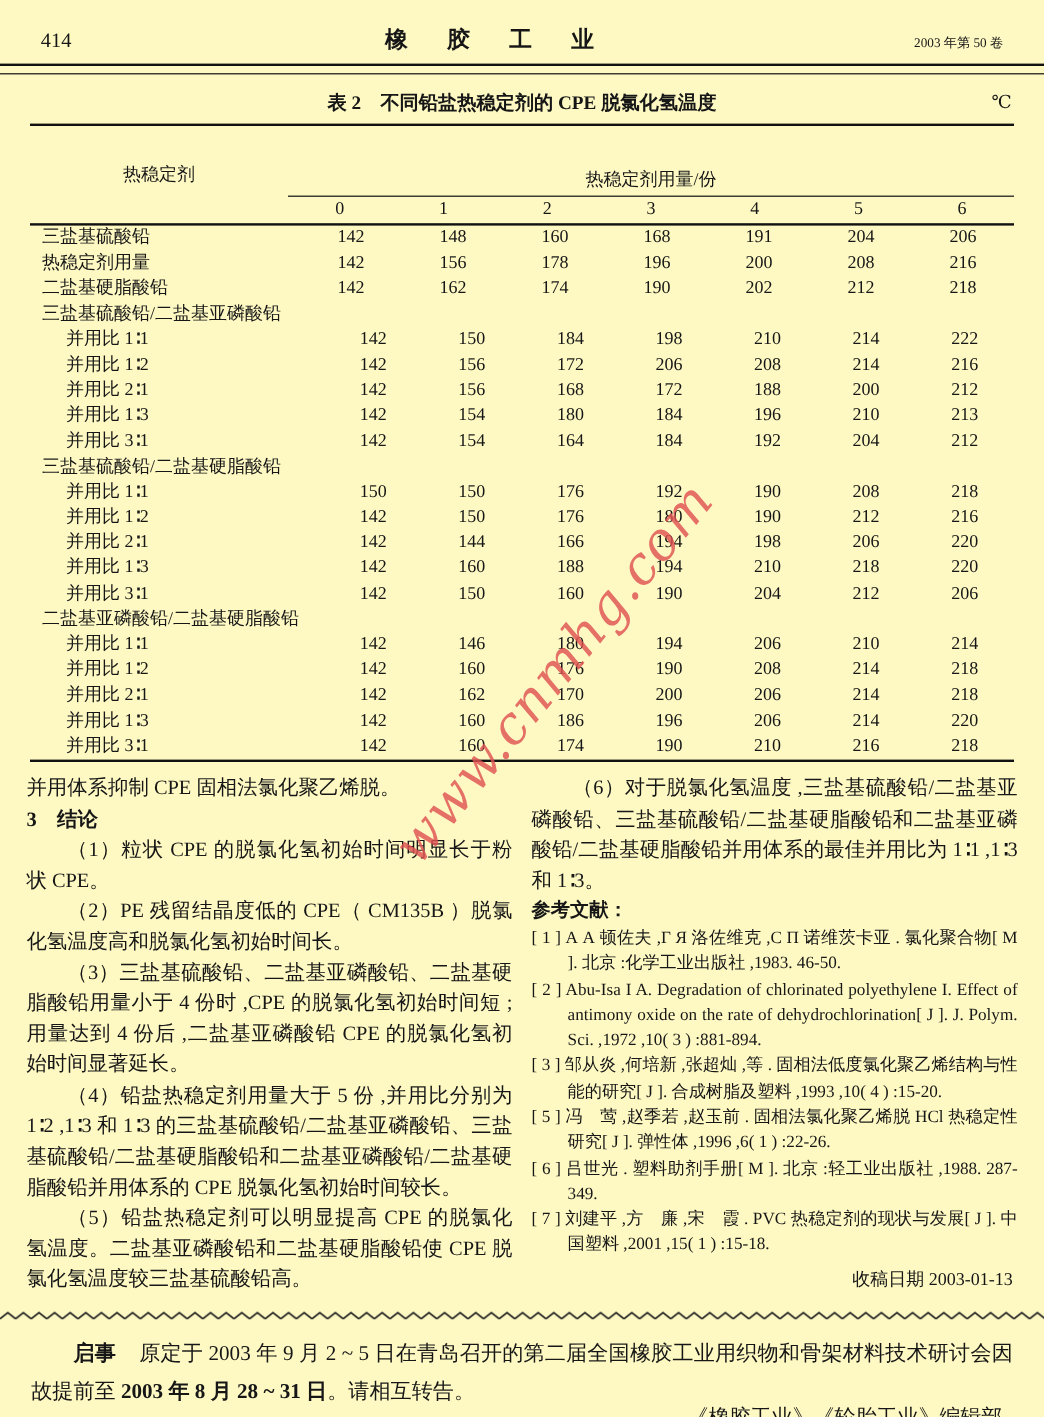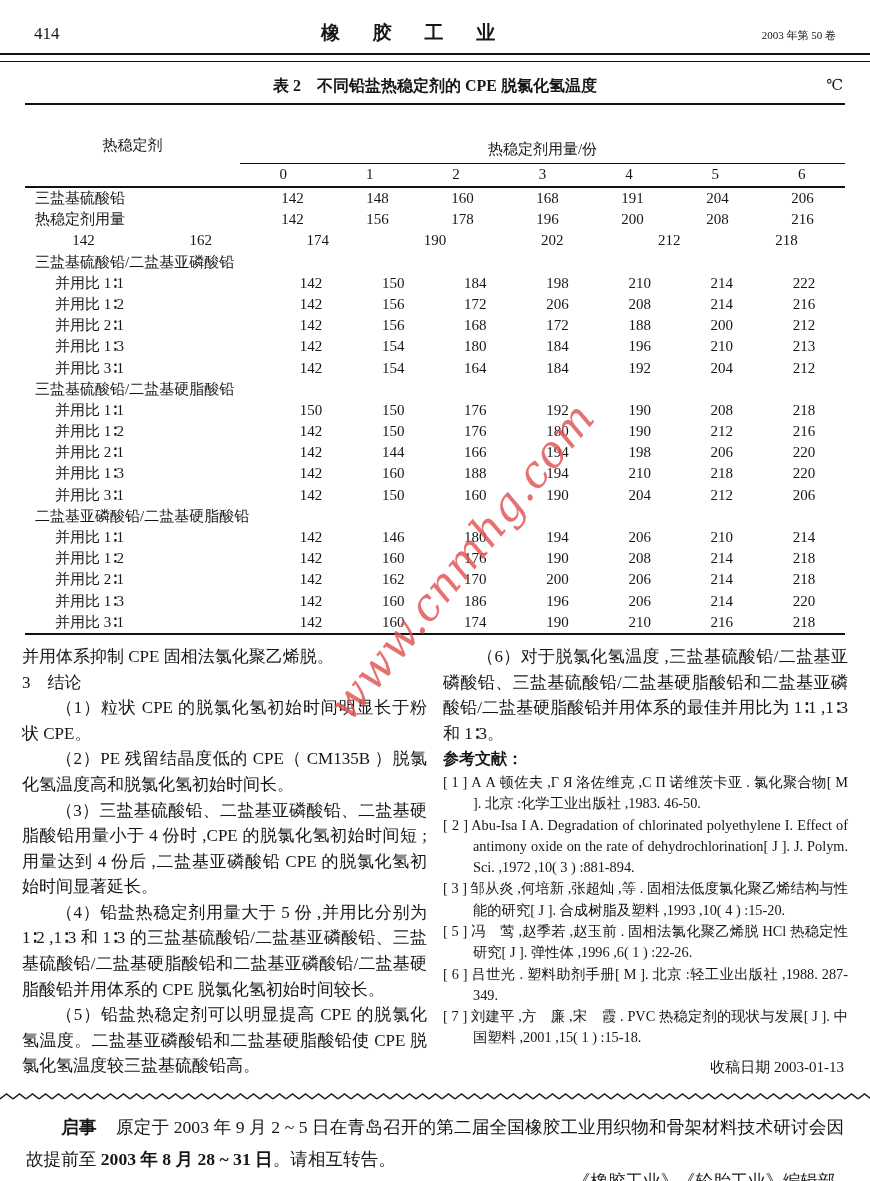--- a/index.html
+++ b/index.html
@@ -1,18 +1,18 @@
 <!DOCTYPE html>
 <html><head>
 <meta charset="utf-8">
 <style>
   html,body { margin:0; padding:0; background:#e8e8e6; }
   .page {
     position:relative; width:870px; height:1181px; margin:0 auto;
-    background:#ffffff; color:#161616; overflow:hidden;
+    background:#fef9c3; color:#161616; overflow:hidden;
     font-family:"Liberation Serif","DejaVu Serif",serif;
   }
   
   .runhead { display:flex; align-items:baseline; padding:20px 34px 0 34px; }
   .runhead .pageno { width:120px; font-size:17px; }
   .runhead .journal { flex:1; text-align:center; font-size:19px; font-weight:bold; letter-spacing:14px; }
   .runhead .issue { width:160px; text-align:right; font-size:11px; }
   .headrule { margin:7px 0 0 0; height:6px; border-top:2.5px solid #111; border-bottom:1.5px solid #111; }
 
   
@@ -30,21 +30,21 @@
   .t-label { width:215px; padding-left:10px; white-space:nowrap; }
   .t-label.ind { padding-left:30px; }
   .t-cells { flex:1; display:flex; }
   .t-cell { flex:1; text-align:center; }
 
   
   .cols { display:flex; gap:16px; padding:9px 22px 0 22px; }
   .col { flex:1; font-size:17px; line-height:25.6px; text-align:justify; }
   .col p { margin:0; text-indent:2em; }
   .col p.noindent { text-indent:0; }
-  .sechead { font-weight:normal; margin:17px 0 9px 0; text-indent:0 !important; }
+  .sechead { font-weight:bold; margin:17px 0 9px 0; text-indent:0 !important; }
   .refhead { font-weight:bold; margin:16px 0 6px 0; font-size:16px; }
   .refs { list-style:none; margin:0; padding:0; font-size:14.3px; line-height:21.3px; }
   .refs li { padding-left:30px; text-indent:-30px; margin:0; text-align:justify; }
   .received { text-align:right; font-size:15px; margin-top:6px; padding-right:4px; }
 
   
   .wavy { margin:12px 0 0 0; line-height:0; }
   .notice { margin:10px 26px 0 26px; font-size:17.6px; line-height:32px; text-align:justify; text-indent:2em; }
   .notice b { font-weight:bold; }
   .notice .nlabel { margin-right:1.1em; }
@@ -109,20 +109,21 @@
             <div class="t-cell">142</div>
             <div class="t-cell">156</div>
             <div class="t-cell">178</div>
             <div class="t-cell">196</div>
             <div class="t-cell">200</div>
             <div class="t-cell">208</div>
             <div class="t-cell">216</div>
           </div>
         </div>
         <div class="t-row">
+          <div class="t-label">二盐基硬脂酸铅</div>
           <div class="t-cells">
             <div class="t-cell">142</div>
             <div class="t-cell">162</div>
             <div class="t-cell">174</div>
             <div class="t-cell">190</div>
             <div class="t-cell">202</div>
             <div class="t-cell">212</div>
             <div class="t-cell">218</div>
           </div>
         </div>

